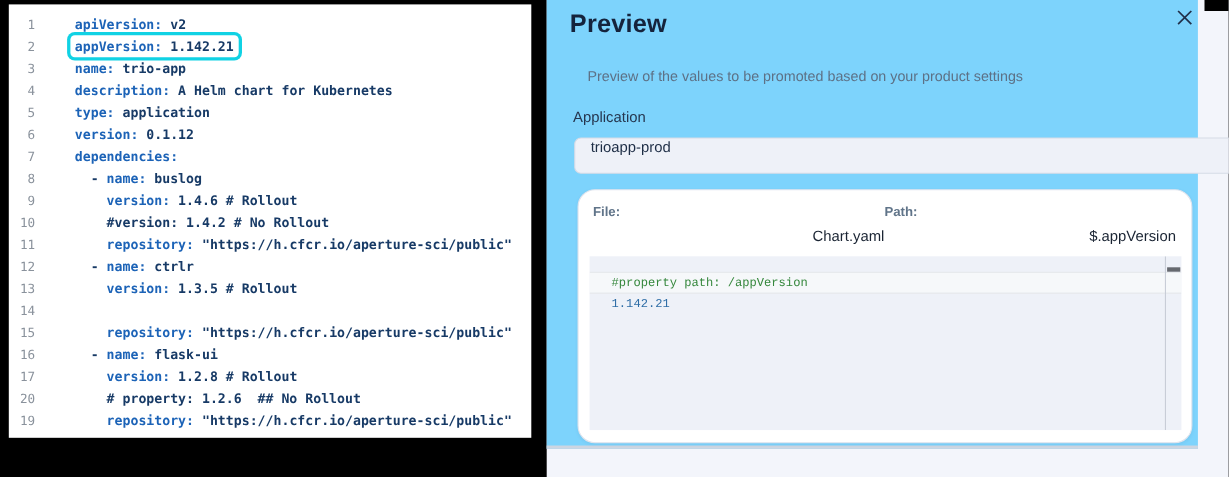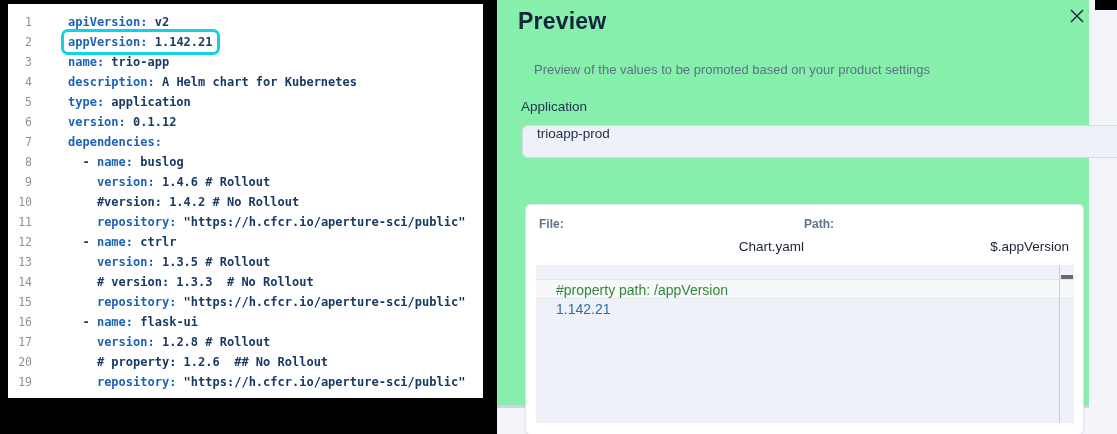--- a/index.html
+++ b/index.html
@@ -31,21 +31,21 @@
     box-shadow:0 0 0 3px var(--accent-cyan,#10d2e4);
     padding:0 4px;margin-left:-4px;
   }
   
   .right-panel{
     position:absolute;left:497px;top:0;width:620px;height:434px;
     background:#f3f5fb;
   }
   .modal{
     position:absolute;left:0;top:0;width:592px;height:405px;
-    background:#86efac;border-bottom:3px solid #ccd5e1;
+    background:#7dd3fc;border-bottom:3px solid #ccd5e1;
   }
   .modal-title{
     position:absolute;left:21px;top:8px;margin:0;
     font-size:23px;font-weight:bold;color:#15233c;letter-spacing:.2px;
   }
   .close-btn{
     position:absolute;left:568px;top:4px;width:24px;height:24px;
     background:transparent;border:none;padding:0;cursor:pointer;
     display:flex;align-items:center;justify-content:center;
   }
@@ -60,33 +60,33 @@
   .select{
     position:absolute;left:25px;top:125px;width:626px;height:33px;
     box-sizing:border-box;background:#eef1f8;border:1px solid #d5dbe6;
     border-radius:6px;display:flex;cursor:pointer;
   }
   .select-value{margin-left:14px;font-size:13.5px;color:#1d2d45;}
   .select .chev{position:absolute;right:12px;top:9px;}
   .card{
     position:absolute;left:28px;top:172px;width:559px;height:231px;
     box-sizing:border-box;background:#fff;border:1px solid #e0e4ed;
-    border-radius:5px;box-shadow:0 1px 3px rgba(20,40,80,.05);margin-top:32px;
+    border-radius:16px;box-shadow:0 1px 3px rgba(20,40,80,.05);
   }
   .meta{position:absolute;left:13px;top:12px;right:13px;display:flex;}
   .meta-col{width:265px;}
   .meta-label{font-size:12px;color:#607489;font-weight:bold;margin-bottom:8px;}
   .meta-value{font-size:13.5px;color:#1a2433;text-align:right;}
   .code-preview{
     position:absolute;left:10px;top:60px;width:538px;height:158px;
     background:#eef1f8;overflow:hidden;
   }
   .code-line{
     height:20px;line-height:20px;padding-left:20px;white-space:pre;
-    font-family:Liberation Sans, sans-serif;font-size:14px;
+    font-family:Liberation Mono, monospace;font-size:11px;
     box-sizing:border-box;
   }
   .code-line.first{margin-top:14px;}
   .code-line.row-highlight{
     background:#f6f8fa;border-top:1px solid #e3e6ea;border-bottom:1px solid #e3e6ea;
   }
   .tone-comment-green{color:#35873c;}
   .tone-value-blue{color:#2e6da6;}
   .sb-track{
     position:absolute;top:0;right:0;width:14px;height:158px;
@@ -112,21 +112,21 @@
         <div class="editor-line"><span class="gutter">4</span><span class="line-code"><span class="seg-key">description:</span><span class="seg-plain"> A Helm chart for Kubernetes</span></span></div>
         <div class="editor-line"><span class="gutter">5</span><span class="line-code"><span class="seg-key">type:</span><span class="seg-plain"> application</span></span></div>
         <div class="editor-line"><span class="gutter">6</span><span class="line-code"><span class="seg-key">version:</span><span class="seg-plain"> 0.1.12</span></span></div>
         <div class="editor-line"><span class="gutter">7</span><span class="line-code"><span class="seg-key">dependencies:</span></span></div>
         <div class="editor-line"><span class="gutter">8</span><span class="line-code"><span class="seg-plain">  - </span><span class="seg-key">name:</span><span class="seg-plain"> buslog</span></span></div>
         <div class="editor-line"><span class="gutter">9</span><span class="line-code"><span class="seg-plain">    </span><span class="seg-key">version:</span><span class="seg-plain"> 1.4.6 # Rollout</span></span></div>
         <div class="editor-line"><span class="gutter">10</span><span class="line-code"><span class="seg-plain">    #version: 1.4.2 # No Rollout</span></span></div>
         <div class="editor-line"><span class="gutter">11</span><span class="line-code"><span class="seg-plain">    </span><span class="seg-key">repository:</span><span class="seg-plain"> "https://h.cfcr.io/aperture-sci/public"</span></span></div>
         <div class="editor-line"><span class="gutter">12</span><span class="line-code"><span class="seg-plain">  - </span><span class="seg-key">name:</span><span class="seg-plain"> ctrlr</span></span></div>
         <div class="editor-line"><span class="gutter">13</span><span class="line-code"><span class="seg-plain">    </span><span class="seg-key">version:</span><span class="seg-plain"> 1.3.5 # Rollout</span></span></div>
-        <div class="editor-line"><span class="gutter">14</span><span class="line-code"><span class="seg-plain">    # version: 1.3.3  # No Rollout</span></span></div>
+        <div class="editor-line"><span class="gutter">14</span></div>
         <div class="editor-line"><span class="gutter">15</span><span class="line-code"><span class="seg-plain">    </span><span class="seg-key">repository:</span><span class="seg-plain"> "https://h.cfcr.io/aperture-sci/public"</span></span></div>
         <div class="editor-line"><span class="gutter">16</span><span class="line-code"><span class="seg-plain">  - </span><span class="seg-key">name:</span><span class="seg-plain"> flask-ui</span></span></div>
         <div class="editor-line"><span class="gutter">17</span><span class="line-code"><span class="seg-plain">    </span><span class="seg-key">version:</span><span class="seg-plain"> 1.2.8 # Rollout</span></span></div>
         <div class="editor-line"><span class="gutter">20</span><span class="line-code"><span class="seg-plain">    # property: 1.2.6  ## No Rollout</span></span></div>
         <div class="editor-line"><span class="gutter">19</span><span class="line-code"><span class="seg-plain">    </span><span class="seg-key">repository:</span><span class="seg-plain"> "https://h.cfcr.io/aperture-sci/public"</span></span></div>
       </div>
   </div>
 
   <div class="right-panel">
     <div class="modal">

